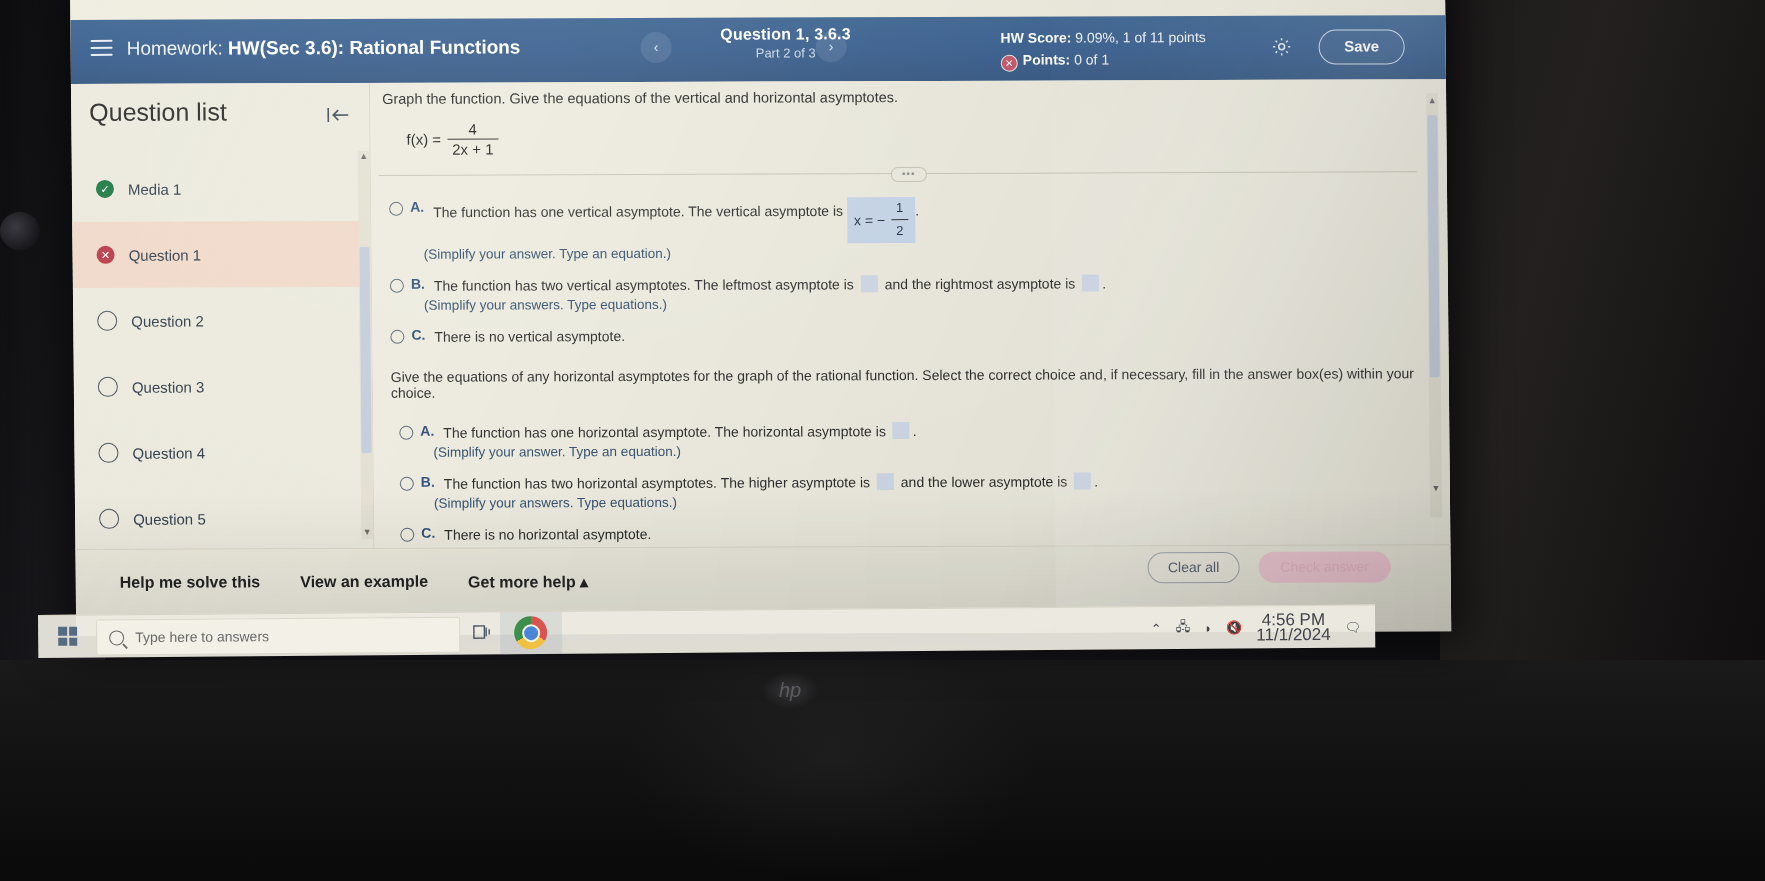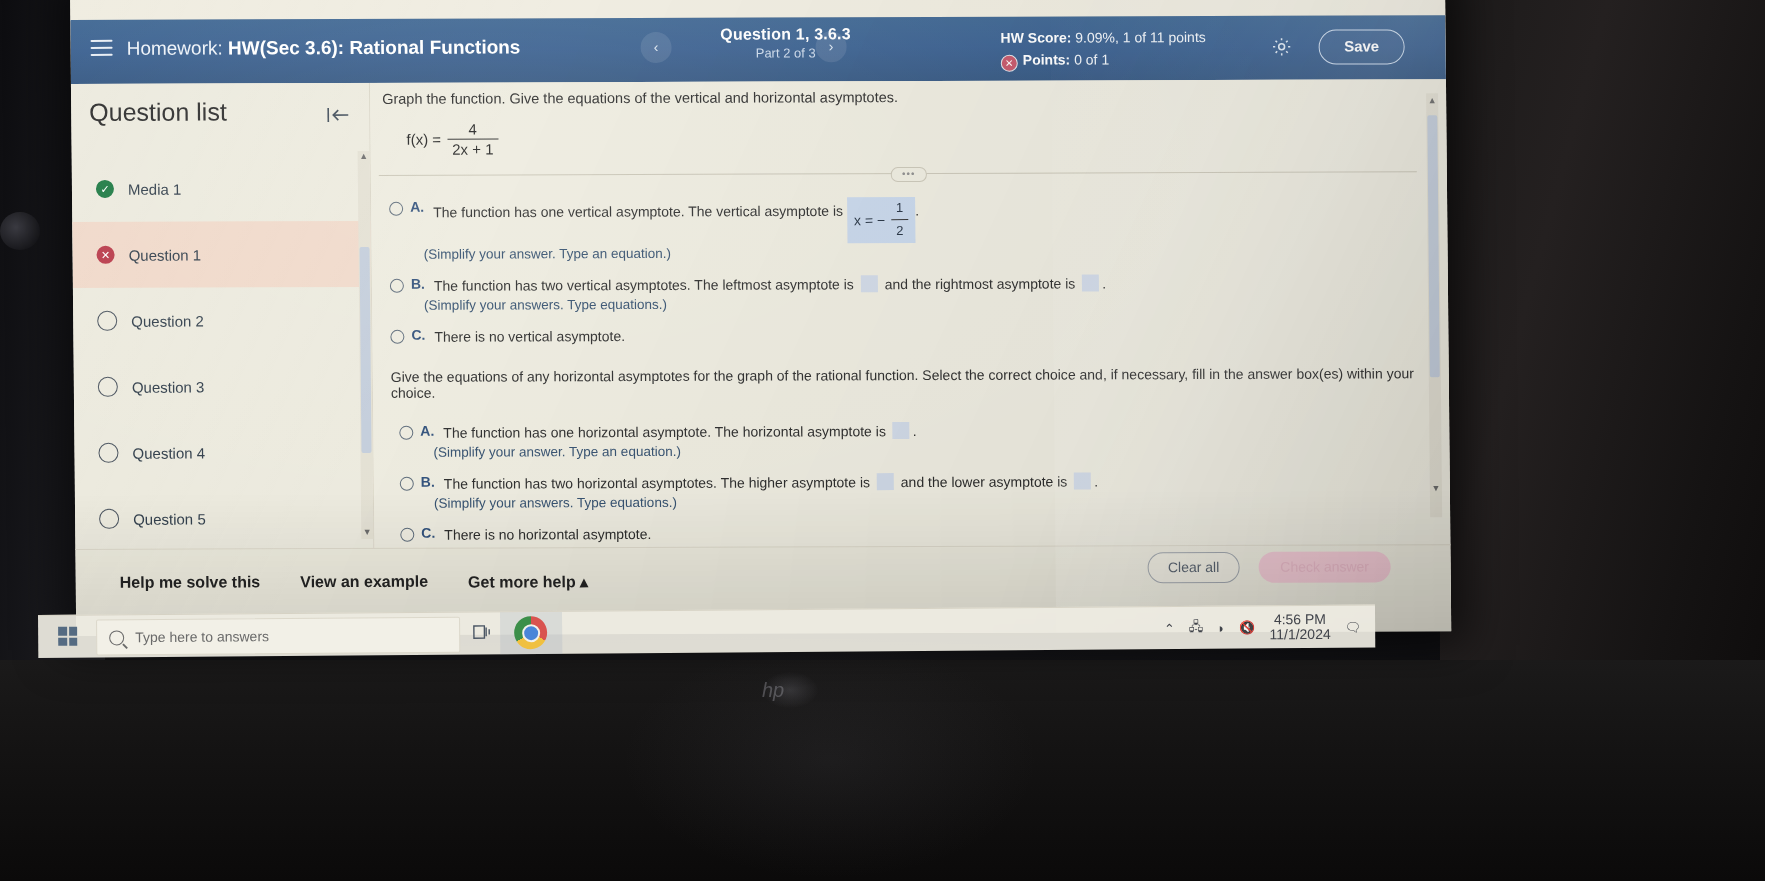--- a/index.html
+++ b/index.html
@@ -42,21 +42,21 @@
     left: 620px; top: 640px; width: 420px; height: 240px;
     background: radial-gradient(ellipse at center, rgba(120,120,130,0.10) 0%, rgba(0,0,0,0) 70%);
   }
   .hp-logo {
     position: absolute;
     left: 762px; top: 672px; width: 56px; height: 36px;
     border-radius: 50%;
     background: radial-gradient(ellipse at center, rgba(150,150,160,0.22) 0%, rgba(0,0,0,0) 72%);
     color: rgba(190,190,200,0.32);
     font-size: 20px; font-style: italic;
-    text-align: left; line-height: 36px;
+    text-align: center; line-height: 36px;
   }
   .bezel-dot {
     position: absolute;
     left: 0px; top: 212px; width: 40px; height: 38px;
     border-radius: 50%;
     background: radial-gradient(ellipse at 40% 40%, #3b3b42 0%, #1a1a1e 70%, #0c0c0f 100%);
   }
 
   
   #screen-wrap {
@@ -346,21 +346,21 @@
   }
   .chrome-active {
     position: absolute; left: 462px; top: 0px; width: 62px; height: 42px;
     background: rgba(170,180,195,0.28);
   }
   .tray {
     position: absolute; right: 14px; top: 0; height: 42px;
     display: flex; align-items: center; gap: 14px;
     font-size: 13px; color: #40434a;
   }
-  .tray-clock { text-align: center; line-height: 15px; font-size: 14px; }
+  .tray-clock { text-align: center; line-height: 15px; font-size: 17px; }
 
   .glare {
     position: absolute; left: 980px; top: 0px; width: 480px; height: 660px;
     background: linear-gradient(118deg, rgba(255,255,255,0.0) 0%, rgba(255,255,255,0.10) 45%, rgba(255,255,255,0.0) 80%);
     pointer-events: none; z-index: 62;
   }
 </style>
 </head>
 <body>
 

